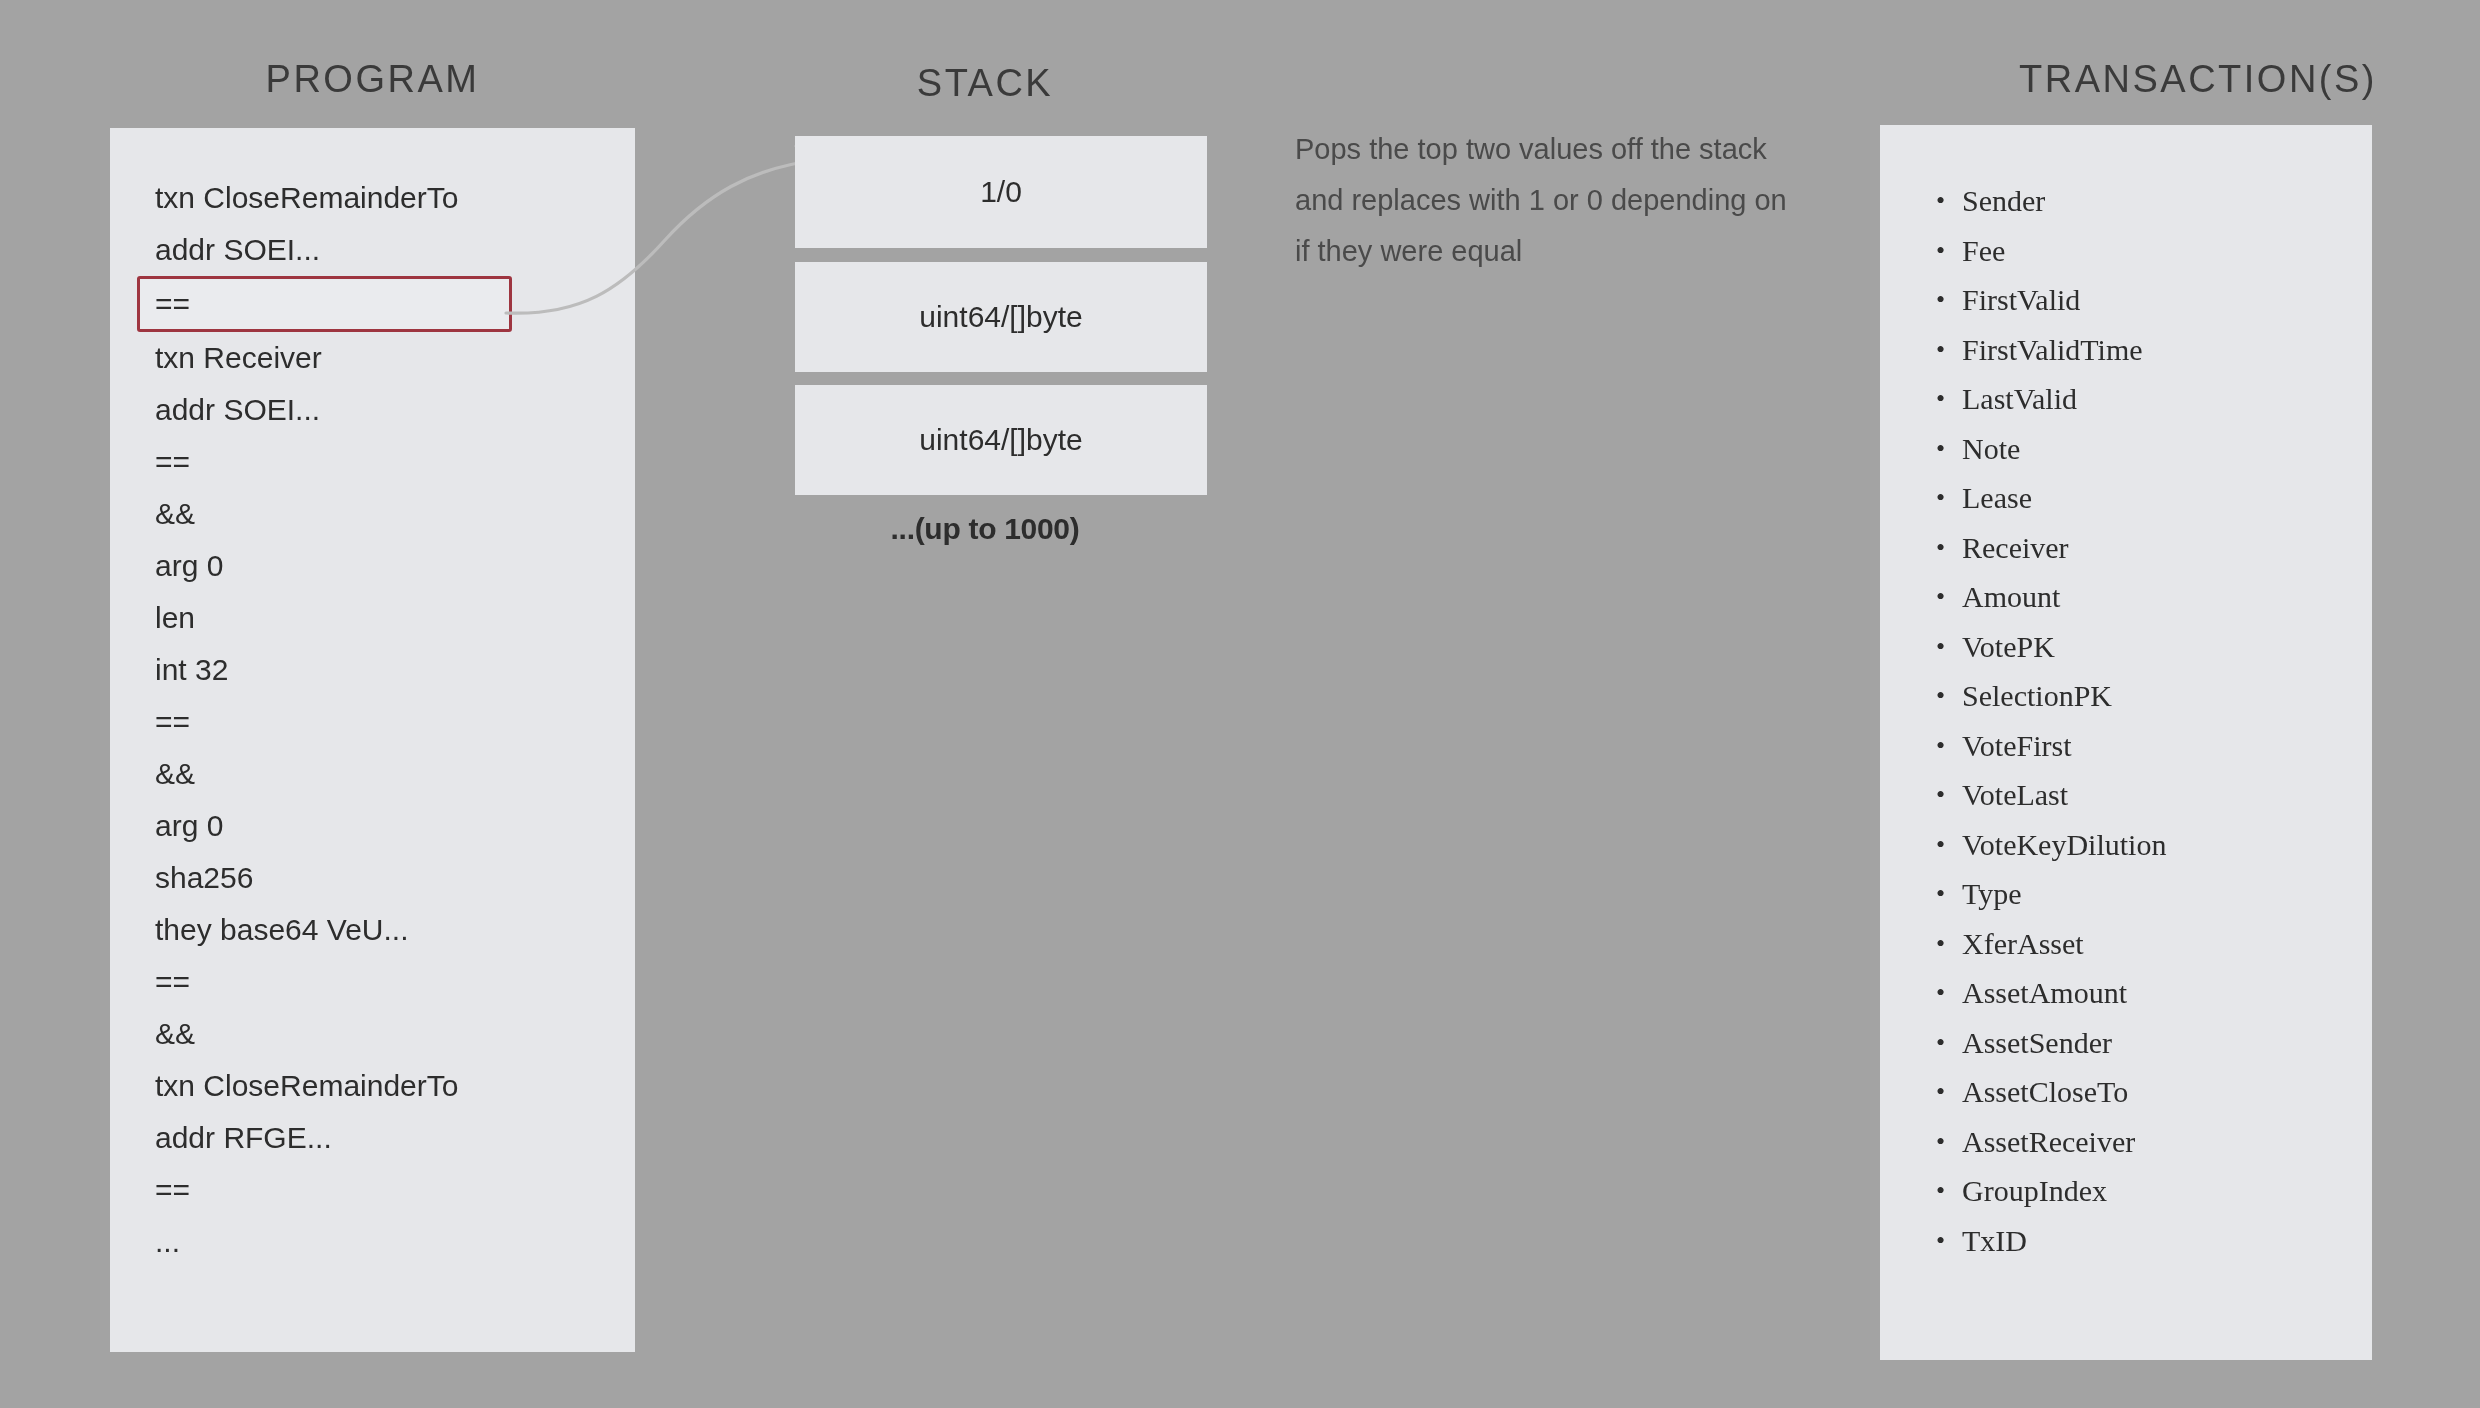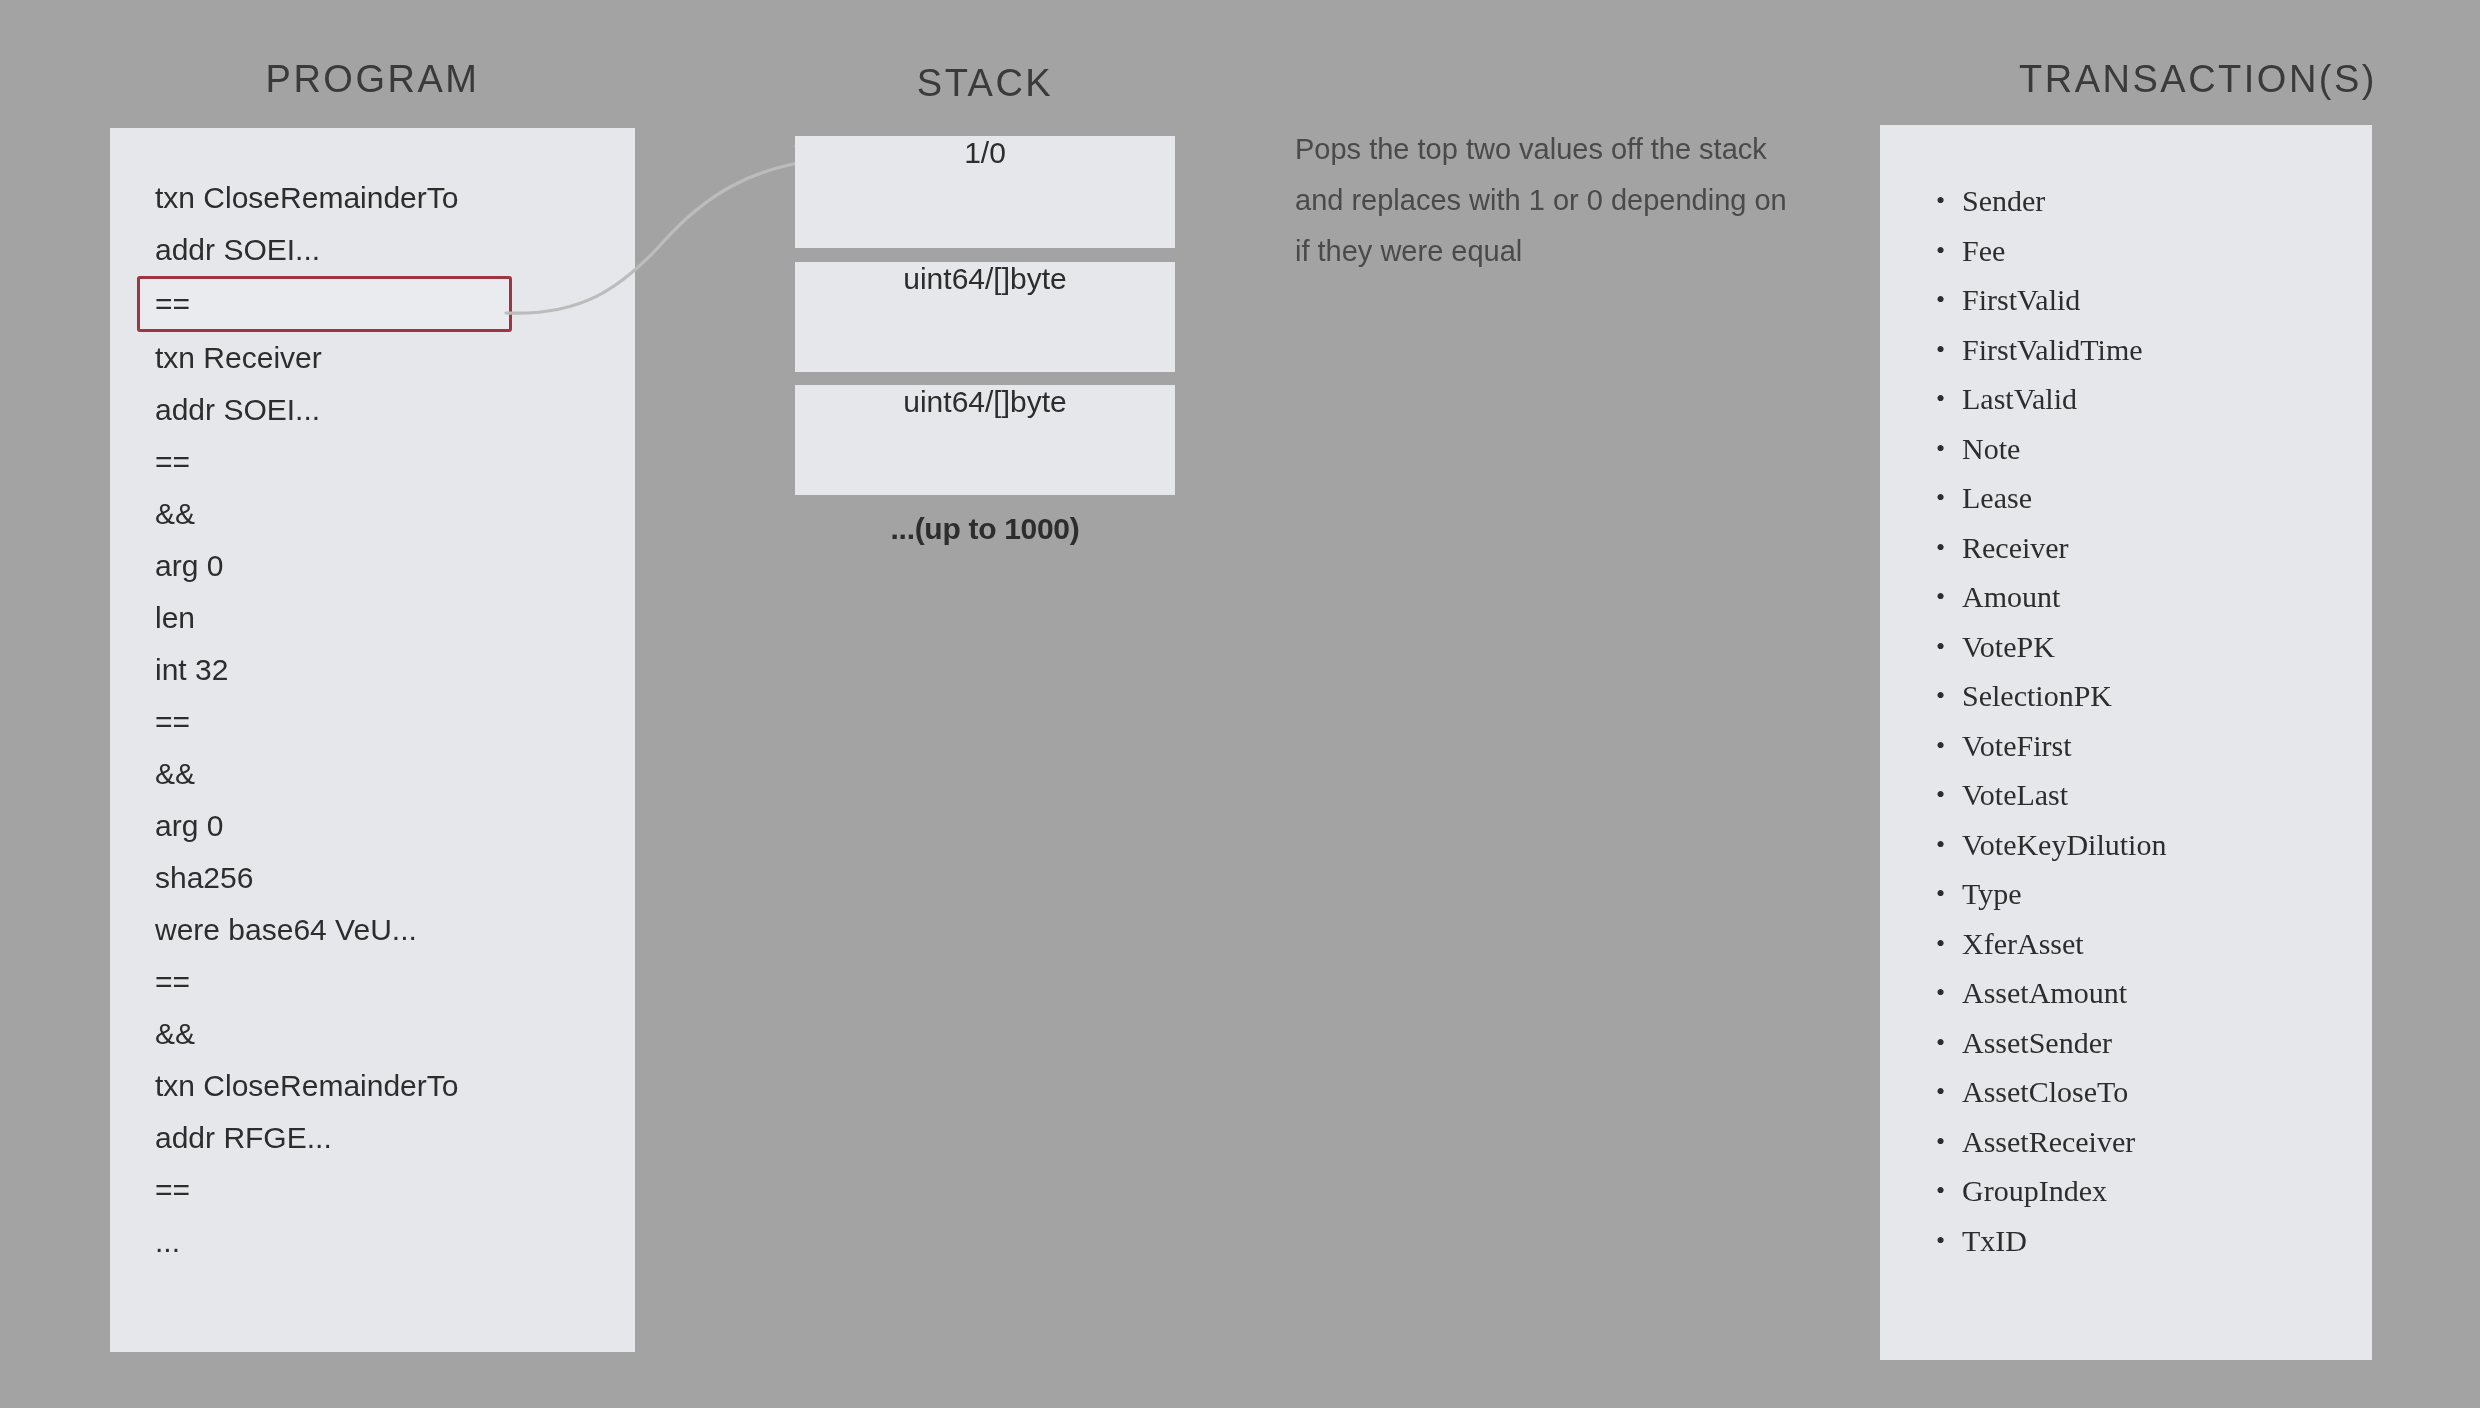--- a/index.html
+++ b/index.html
@@ -86,24 +86,24 @@
     top: 120px;
     width: 360px;
     height: 220px;
     pointer-events: none;
   }
 
   
   .stack-cell {
     position: absolute;
     left: 795px;
-    width: 380px;
+    width: 412px;
     background: #e6e7ea;
     display: flex;
-    align-items: flex-start;
+    align-items: center;
     justify-content: center;
     font-size: 30px;
     color: #2d2d2d;
   }
   #stack-cell-0 { top: 136px;  height: 112px; }
   #stack-cell-1 { top: 262px;  height: 110px; }
   #stack-cell-2 { top: 385px;  height: 110px; }
   #stack-footnote {
     position: absolute;
     left: 795px;
@@ -172,21 +172,21 @@
       <div class="program-line">addr SOEI...</div>
       <div class="program-line">==</div>
       <div class="program-line">&amp;&amp;</div>
       <div class="program-line">arg 0</div>
       <div class="program-line">len</div>
       <div class="program-line">int 32</div>
       <div class="program-line">==</div>
       <div class="program-line">&amp;&amp;</div>
       <div class="program-line">arg 0</div>
       <div class="program-line">sha256</div>
-      <div class="program-line">were base64 VeU...</div>
+      <div class="program-line">they base64 VeU...</div>
       <div class="program-line">==</div>
       <div class="program-line">&amp;&amp;</div>
       <div class="program-line">txn CloseRemainderTo</div>
       <div class="program-line">addr RFGE...</div>
       <div class="program-line">==</div>
       <div class="program-line">...</div>
     </div>
 
   <svg id="arrow-connector" viewBox="0 0 360 220" width="360" height="220">
     <path d="M 6 193 C 80 196 120 170 165 120 C 205 76 250 48 318 40" fill="none" stroke="#bcbcbc" stroke-width="3.2" stroke-linecap="round"></path>

